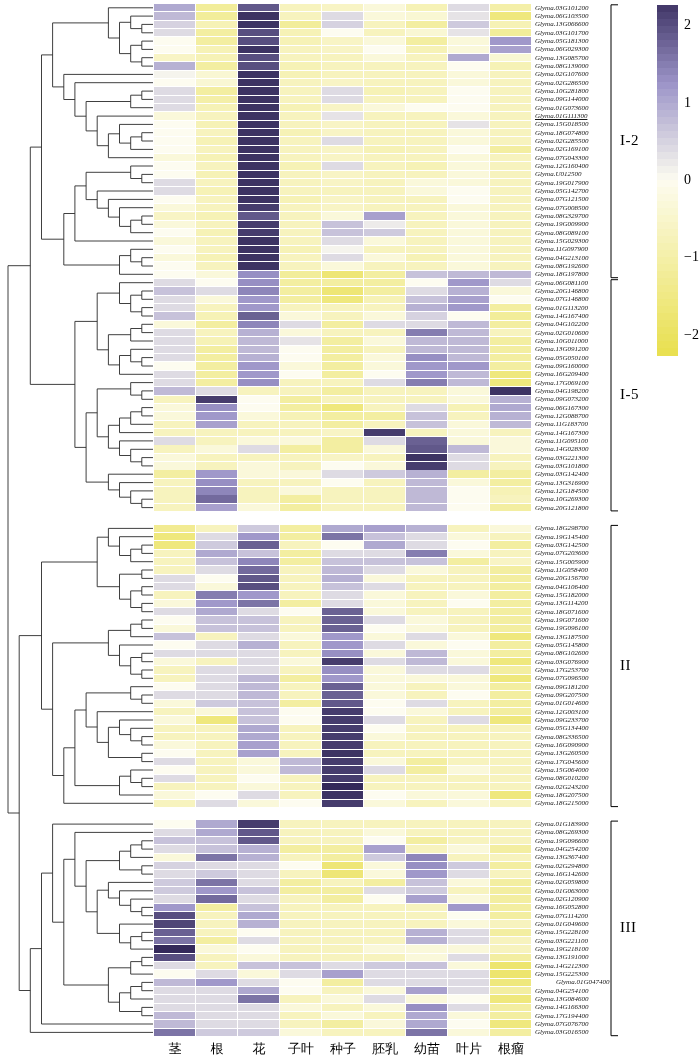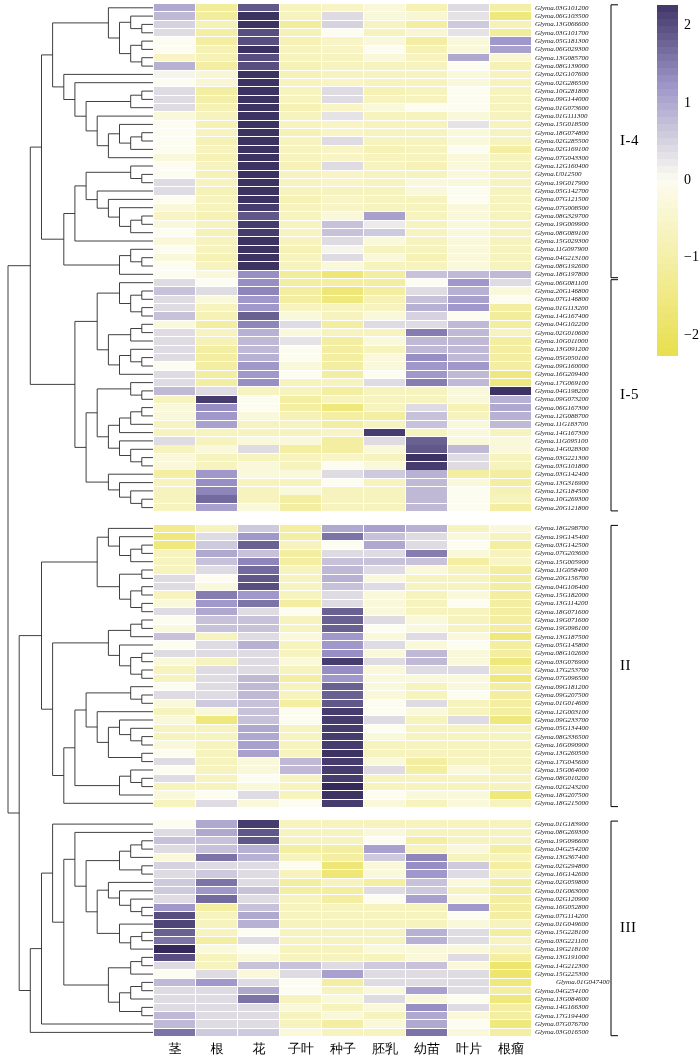--- a/index.html
+++ b/index.html
@@ -1119,21 +1119,21 @@
       <div class="gene" style="left: 535px; top: 28.79px;">Glyma.03G101700</div>
       <div class="gene" style="left: 535px; top: 37.12px;">Glyma.05G181300</div>
       <div class="gene" style="left: 535px; top: 45.45px;">Glyma.06G029300</div>
       <div class="gene" style="left: 535px; top: 53.78px;">Glyma.13G085700</div>
       <div class="gene" style="left: 535px; top: 62.11px;">Glyma.08G139000</div>
       <div class="gene" style="left: 535px; top: 70.44px;">Glyma.02G107600</div>
       <div class="gene" style="left: 535px; top: 78.77px;">Glyma.02G286500</div>
       <div class="gene" style="left: 535px; top: 87.1px;">Glyma.10G281800</div>
       <div class="gene" style="left: 535px; top: 95.43px;">Glyma.09G144000</div>
       <div class="gene" style="left: 535px; top: 103.76px;">Glyma.01G073600</div>
-      <div class="gene" style="left: 535px; top: 112.09px;">Glyma.01G111300</div>
+      <div class="gene" style="left: 535px; top: 112.09px; text-decoration: underline;">Glyma.01G111300</div>
       <div class="gene" style="left: 535px; top: 120.42px;">Glyma.15G018500</div>
       <div class="gene" style="left: 535px; top: 128.75px;">Glyma.18G074800</div>
       <div class="gene" style="left: 535px; top: 137.08px;">Glyma.02G285500</div>
       <div class="gene" style="left: 535px; top: 145.41px;">Glyma.02G169100</div>
       <div class="gene" style="left: 535px; top: 153.74px;">Glyma.07G043300</div>
       <div class="gene" style="left: 535px; top: 162.07px;">Glyma.12G160400</div>
       <div class="gene" style="left: 535px; top: 170.4px;">Glyma.U012500</div>
       <div class="gene" style="left: 535px; top: 178.73px;">Glyma.19G017900</div>
       <div class="gene" style="left: 535px; top: 187.06px;">Glyma.05G142700</div>
       <div class="gene" style="left: 535px; top: 195.39px;">Glyma.07G121500</div>
@@ -1232,21 +1232,21 @@
       <div class="gene" style="left: 535px; top: 995.08px;">Glyma.13G084600</div>
       <div class="gene" style="left: 535px; top: 1003.41px;">Glyma.14G166300</div>
       <div class="gene" style="left: 535px; top: 1011.74px;">Glyma.17G194400</div>
       <div class="gene" style="left: 535px; top: 1020.07px;">Glyma.07G076700</div>
       <div class="gene" style="left: 535px; top: 1028.4px;">Glyma.03G016500</div>
     </div>
   <svg id="brackets" class="layer" width="700" height="1058">
       <path d="M618 4.8 H611 V277.7 H618 M618 279.7 H611 V510.9 H618 M618 525.4 H611 V806.6 H618 M618 821.1 H611 V1035.7 H618 " fill="none" stroke="#000" stroke-width="1"></path>
     </svg>
   <div id="clabels">
-      <div class="clab" style="left: 620px; top: 132.2px;">I-4</div>
+      <div class="clab" style="left: 620px; top: 132.2px;">I-2</div>
       <div class="clab" style="left: 620px; top: 386.3px;">I-5</div>
       <div class="clab" style="left: 620px; top: 657px;">II</div>
       <div class="clab" style="left: 620px; top: 919.4px;">III</div>
     </div>
   <div id="colorbar" style="left: 657px; top: 5px; width: 21px; height: 350px;">
       <div class="stripe" style="top: 0px; height: 7.5px; background: rgb(69, 58, 107);"></div>
       <div class="stripe" style="top: 7px; height: 7.5px; background: rgb(77, 67, 116);"></div>
       <div class="stripe" style="top: 14px; height: 7.5px; background: rgb(85, 75, 125);"></div>
       <div class="stripe" style="top: 21px; height: 7.5px; background: rgb(93, 84, 133);"></div>
       <div class="stripe" style="top: 28px; height: 7.5px; background: rgb(101, 92, 142);"></div>

